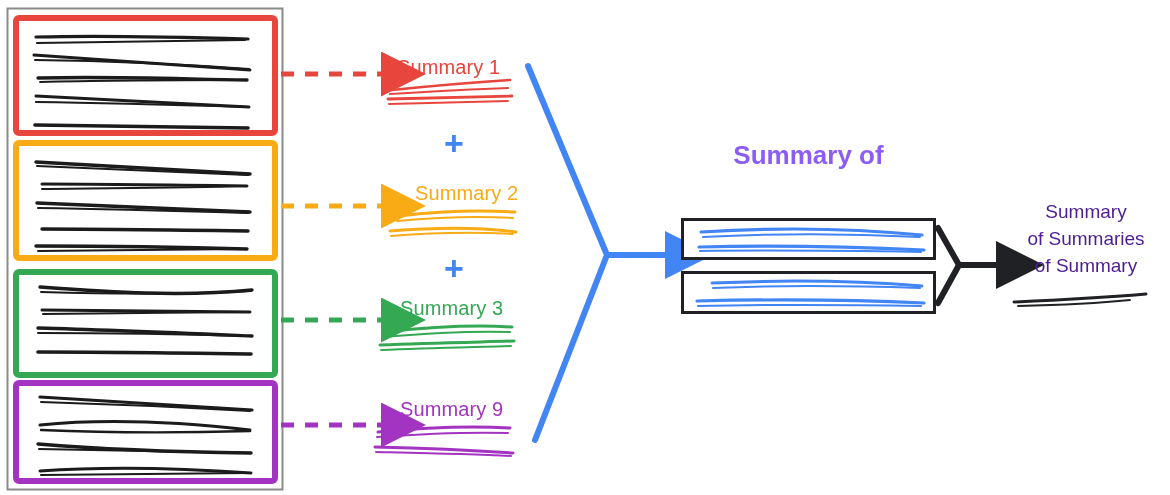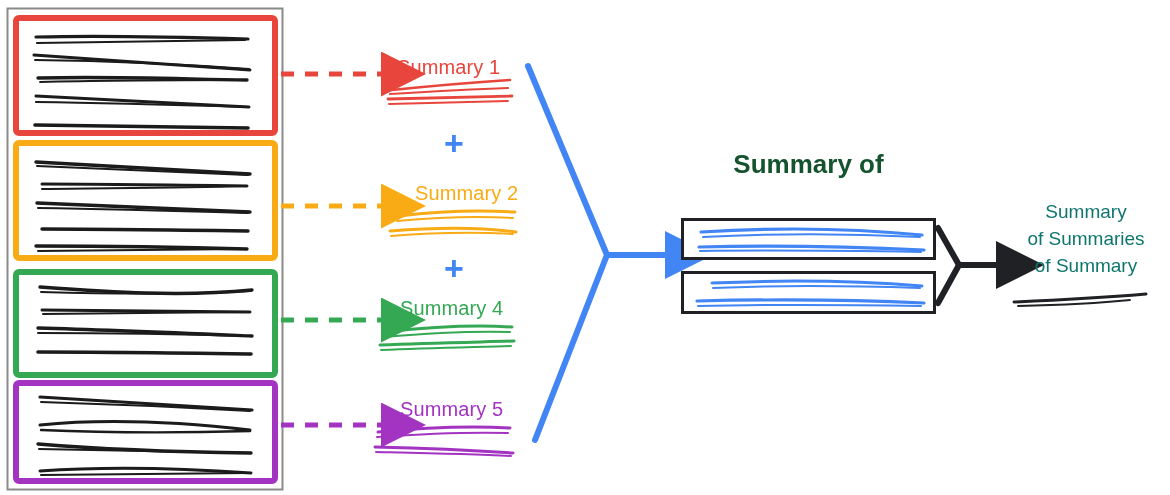--- a/index.html
+++ b/index.html
@@ -2,21 +2,21 @@
 <html><head>
 <meta charset="utf-8">
 <style>
   html,body{margin:0;padding:0;background:#ffffff;}
   body{width:1170px;height:495px;overflow:hidden;font-family:"Liberation Sans",sans-serif;}
   #stage{position:relative;width:1170px;height:495px;background:#fff;}
   #stage svg{position:absolute;left:0;top:0;}
   .lbl{position:absolute;white-space:nowrap;font-family:"Liberation Sans",sans-serif;}
   .sum-lbl{font-size:20px;font-weight:400;letter-spacing:.1px;}
   .sos-lbl{font-size:26px;font-weight:700;line-height:34px;text-align:center;}
-  .final-lbl{font-size:19px;font-weight:400;line-height:27px;text-align:center;color:#0f766e;}
+  .final-lbl{font-size:19px;font-weight:400;line-height:27px;text-align:center;color:#4c1d95;}
 </style>
 </head>
 <body>
 
 <div id="stage">
 
   <svg id="art" width="1170" height="495" viewBox="0 0 1170 495">
     <defs>
       <marker id="ar-red" markerWidth="9" markerHeight="9" refX="1" refY="4.5" orient="auto">
           <path d="M0,0 L9,4.5 L0,9 Z" fill="#E8453C"></path>
@@ -162,29 +162,29 @@
     <g stroke="#202124" fill="none" stroke-linecap="round">
       <path d="M1014,302 C1060,300 1110,297 1146,294" stroke-width="3"></path>
       <path d="M1018,306 C1060,305 1100,303 1130,300" stroke-width="1.8"></path>
     </g>
   </svg>
 
   <div class="lbl sum-lbl" style="left:397px;top:56px;color:#E8453C;">Summary 1</div>
 
   <div class="lbl sum-lbl" style="left:415px;top:182px;color:#F9AB16;">Summary 2</div>
 
-  <div class="lbl sum-lbl" style="left:400px;top:297px;color:#34A853;">Summary 4</div>
+  <div class="lbl sum-lbl" style="left:400px;top:297px;color:#34A853;">Summary 3</div>
 
-  <div class="lbl sum-lbl" style="left:400px;top:398px;color:#A334C2;">Summary 5</div>
+  <div class="lbl sum-lbl" style="left:400px;top:398px;color:#A334C2;">Summary 9</div>
 
   <div class="lbl" style="left:444px;top:126px;color:#4285F4;font-size:34px;font-weight:700;line-height:34px;">+</div>
 
   <div class="lbl" style="left:444px;top:251px;color:#4285F4;font-size:34px;font-weight:700;line-height:34px;">+</div>
 
-  <div class="lbl sos-lbl" style="left:686px;top:147px;width:245px;color:#14532d;">
+  <div class="lbl sos-lbl" style="left:686px;top:138px;width:245px;color:#8b5cf6;">
     <div>Summary of</div>
   </div>
 
   <div class="lbl final-lbl" style="left:1006px;top:198px;width:160px;">
     <div>Summary</div>
     <div>of Summaries</div>
     <div>of Summary</div>
   </div>
 
 </div>

